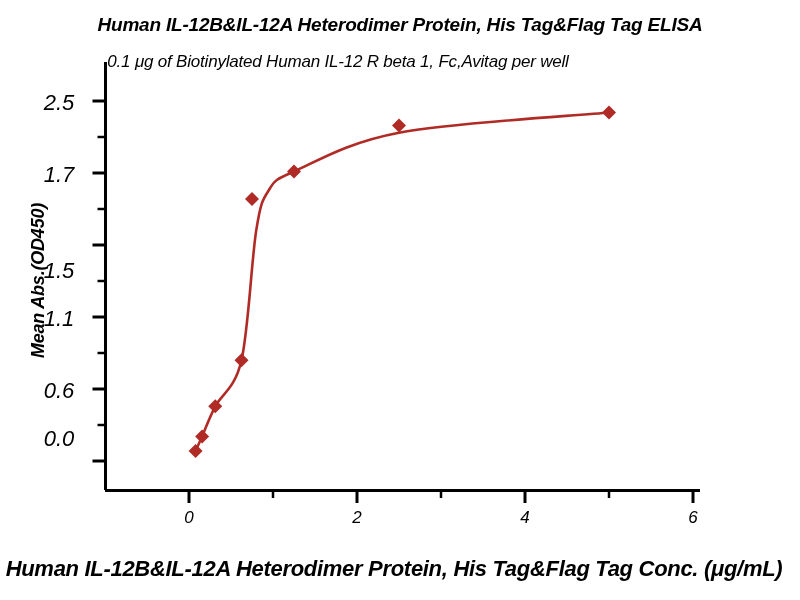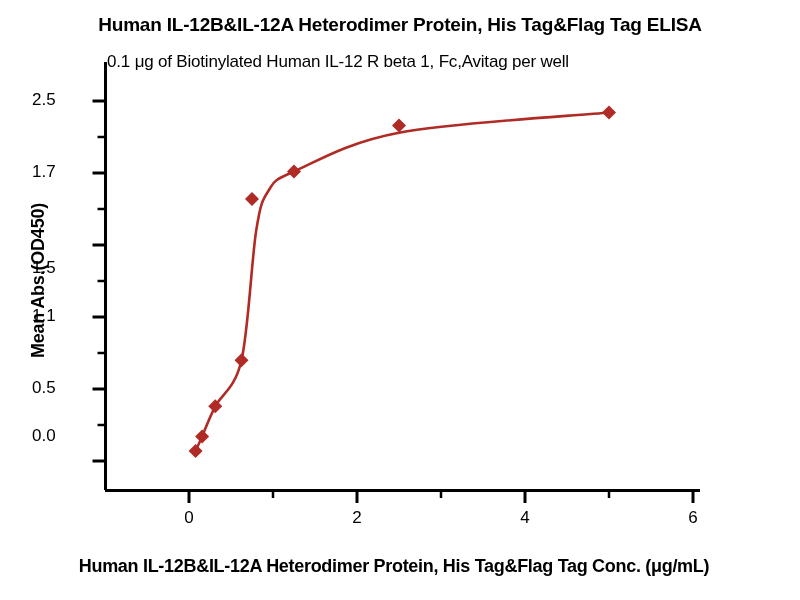--- a/index.html
+++ b/index.html
@@ -1,40 +1,40 @@
 <!DOCTYPE html>
 <html><head>
 <meta charset="utf-8">
 <style>
   html,body{margin:0;padding:0;}
   body{
     width:800px;height:600px;background:#ffffff;
     font-family:"Liberation Sans", sans-serif;color:#000;overflow:hidden;
   }
-  #chart-root{position:relative;width:800px;height:600px;}
+  #chart-root{position:relative;width:800px;height:600px;font-style:italic;}
 
   .title{
     position:absolute;left:0;top:14px;width:800px;text-align:center;
     font-size:19px;font-weight:bold;letter-spacing:-0.2px;
   }
   .subtitle{
     position:absolute;left:0;top:52px;width:676px;text-align:center;
     font-size:17px;font-weight:normal;letter-spacing:-0.2px;
   }
   .xlabel{
     position:absolute;left:0;top:556px;width:788px;text-align:center;
-    font-size:18px;font-weight:bold;letter-spacing:-0.3px;
+    font-size:22px;font-weight:bold;letter-spacing:-0.3px;
   }
   .ylabel{
     position:absolute;left:-92px;top:270px;width:260px;text-align:center;
     font-size:18px;font-weight:bold;letter-spacing:-0.2px;
     transform:rotate(-90deg);transform-origin:center center;
   }
   .ytick-label{
-    position:absolute;width:54px;text-align:left;font-size:17px;
+    position:absolute;width:54px;text-align:center;font-size:22px;
   }
   .xtick-label{
     position:absolute;width:40px;text-align:center;font-size:17px;
   }
   svg{position:absolute;left:0;top:0;}
 </style>
 </head>
 <body>
 
 <div id="chart-root">
@@ -72,21 +72,21 @@
       <polygon points="215.25,399.28 222.25,406.28 215.25,413.28 208.25,406.28" fill="#b02b25"></polygon>
       <polygon points="241.5,353.2 248.5,360.2 241.5,367.2 234.5,360.2" fill="#b02b25"></polygon>
       <polygon points="252,191.92000000000002 259,198.92000000000002 252,205.92000000000002 245,198.92000000000002" fill="#b02b25"></polygon>
       <polygon points="294,164.56000000000006 301,171.56000000000006 294,178.56000000000006 287,171.56000000000006" fill="#b02b25"></polygon>
       <polygon points="399,118.48000000000002 406,125.48000000000002 399,132.48000000000002 392,125.48000000000002" fill="#b02b25"></polygon>
       <polygon points="609,105.51999999999998 616,112.51999999999998 609,119.51999999999998 602,112.51999999999998" fill="#b02b25"></polygon>
     </svg>
 
   <div id="tick-labels">
       <div class="ytick-label" style="left: 32px; top: 426px;">0.0</div>
-      <div class="ytick-label" style="left: 32px; top: 378px;">0.5</div>
+      <div class="ytick-label" style="left: 32px; top: 378px;">0.6</div>
       <div class="ytick-label" style="left: 32px; top: 306px;">1.1</div>
       <div class="ytick-label" style="left: 32px; top: 234px; margin-top: 24px;">1.5</div>
       <div class="ytick-label" style="left: 32px; top: 162px;">1.7</div>
       <div class="ytick-label" style="left: 32px; top: 90px;">2.5</div>
       <div class="xtick-label" style="left: 169px; top: 508px;">0</div>
       <div class="xtick-label" style="left: 337px; top: 508px;">2</div>
       <div class="xtick-label" style="left: 505px; top: 508px;">4</div>
       <div class="xtick-label" style="left: 673px; top: 508px;">6</div>
     </div>
 </div>

